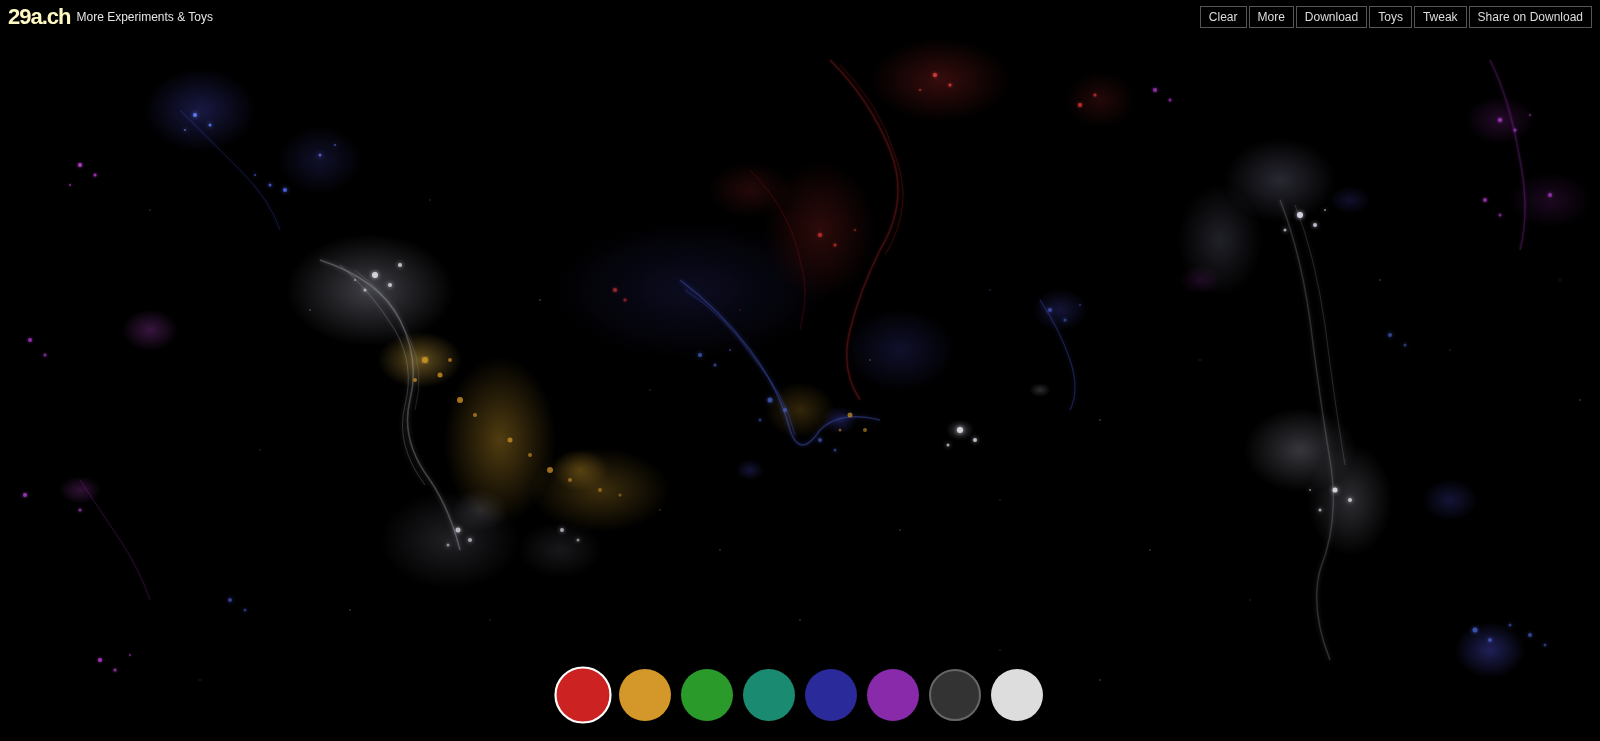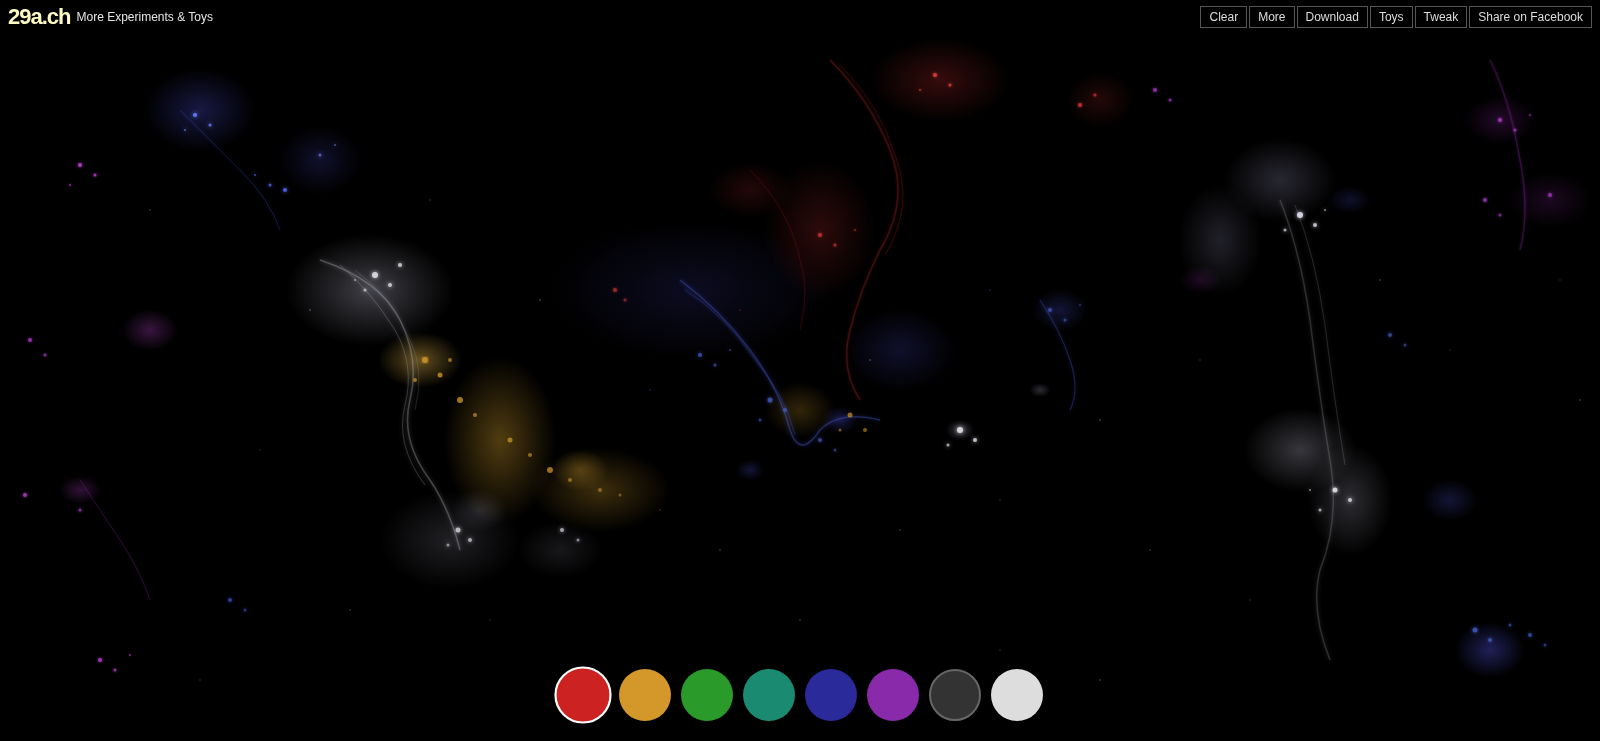--- a/index.html
+++ b/index.html
@@ -365,21 +365,21 @@
     <div id="logo-area">
       <span id="logo-text">29a.ch</span>
       <span id="tagline">More Experiments &amp; Toys</span>
     </div>
     <div id="toolbar">
     <button class="toolbar-btn">Clear</button>
         <button class="toolbar-btn">More</button>
         <button class="toolbar-btn">Download</button>
         <button class="toolbar-btn">Toys</button>
         <button class="toolbar-btn">Tweak</button>
-        <button class="toolbar-btn">Share on Facebook</button>
+        <button class="toolbar-btn">Share on Download</button>
       </div>
   </div>
 
   <div id="palette">
   <div class="color-swatch active" style="background-color: rgb(204, 34, 34);"></div>
       <div class="color-swatch" style="background-color: rgb(212, 151, 42);"></div>
       <div class="color-swatch" style="background-color: rgb(42, 154, 42);"></div>
       <div class="color-swatch" style="background-color: rgb(26, 138, 112);"></div>
       <div class="color-swatch" style="background-color: rgb(42, 42, 154);"></div>
       <div class="color-swatch" style="background-color: rgb(136, 42, 170);"></div>

